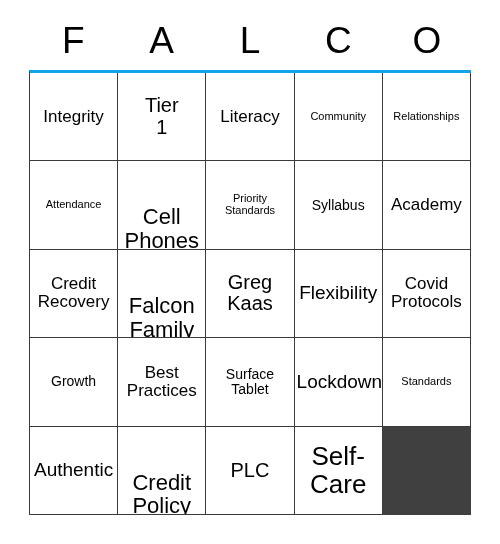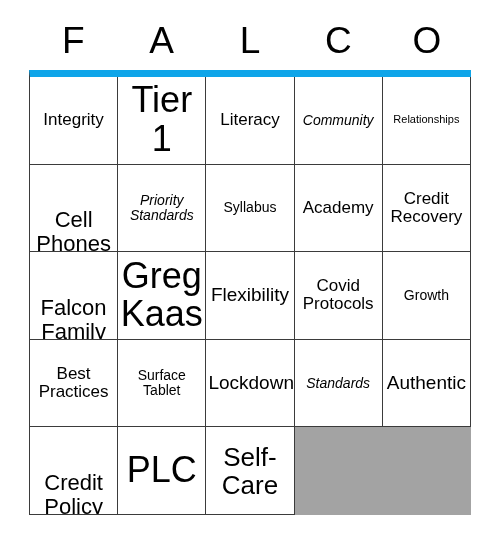--- a/index.html
+++ b/index.html
@@ -40,26 +40,26 @@
     color: #000000;
     letter-spacing: 0px;
   }
   #grid {
     position: absolute;
     left: 29px;
     top: 70px;
     width: 442px;
     height: 445px;
     box-sizing: border-box;
-    border-top: 7px solid #0ea5e9;
+    border-top: 3px solid #0ea5e9;
     border-left: 1px solid #3b3b3b;
     display: grid;
     grid-template-columns: repeat(5, 1fr);
     grid-template-rows: repeat(5, 1fr);
-    background: #a3a3a3;
+    background: #404040;
   }
   .cell {
     box-sizing: border-box;
     border-right: 1px solid #3b3b3b;
     border-bottom: 1px solid #3b3b3b;
     display: flex;
     align-items: center;
     justify-content: center;
     text-align: center;
     padding: 1px 2px;
@@ -68,27 +68,27 @@
   }
   .cell-text {
     display: block;
     width: 100%;
     line-height: 1.08;
     white-space: pre-line;
     color: #000000;
   }
   
   .fs-xs  { font-size: 11px; }
-  .fs-sm  { font-size: 14px; font-style: italic; }
+  .fs-sm  { font-size: 11px; }
   .fs-smd { font-size: 19px; }
   .fs-md  { font-size: 17px; }
   .fs-mdl { font-size: 14px; }
   .fs-lg  { font-size: 22px; margin-top: 48px; }
   .fs-xl  { font-size: 26px; }
-  .fs-xxl { font-size: 36px; }
+  .fs-xxl { font-size: 20px; }
   .fs-hg  { font-size: 33px; }
 </style>
 </head>
 <body>
 
 <div id="card">
 
   <div id="header-row">
       <div class="header-letter">F</div>
       <div class="header-letter">A</div>
@@ -106,20 +106,23 @@
 1</span>
       </div>
       <div class="cell">
         <span class="cell-text fs-md">Literacy</span>
       </div>
       <div class="cell">
         <span class="cell-text fs-sm">Community</span>
       </div>
       <div class="cell">
         <span class="cell-text fs-xs">Relationships</span>
+      </div>
+      <div class="cell">
+        <span class="cell-text fs-sm">Attendance</span>
       </div>
       <div class="cell">
         <span class="cell-text fs-lg">Cell
 Phones</span>
       </div>
       <div class="cell">
         <span class="cell-text fs-sm">Priority
 Standards</span>
       </div>
       <div class="cell">

